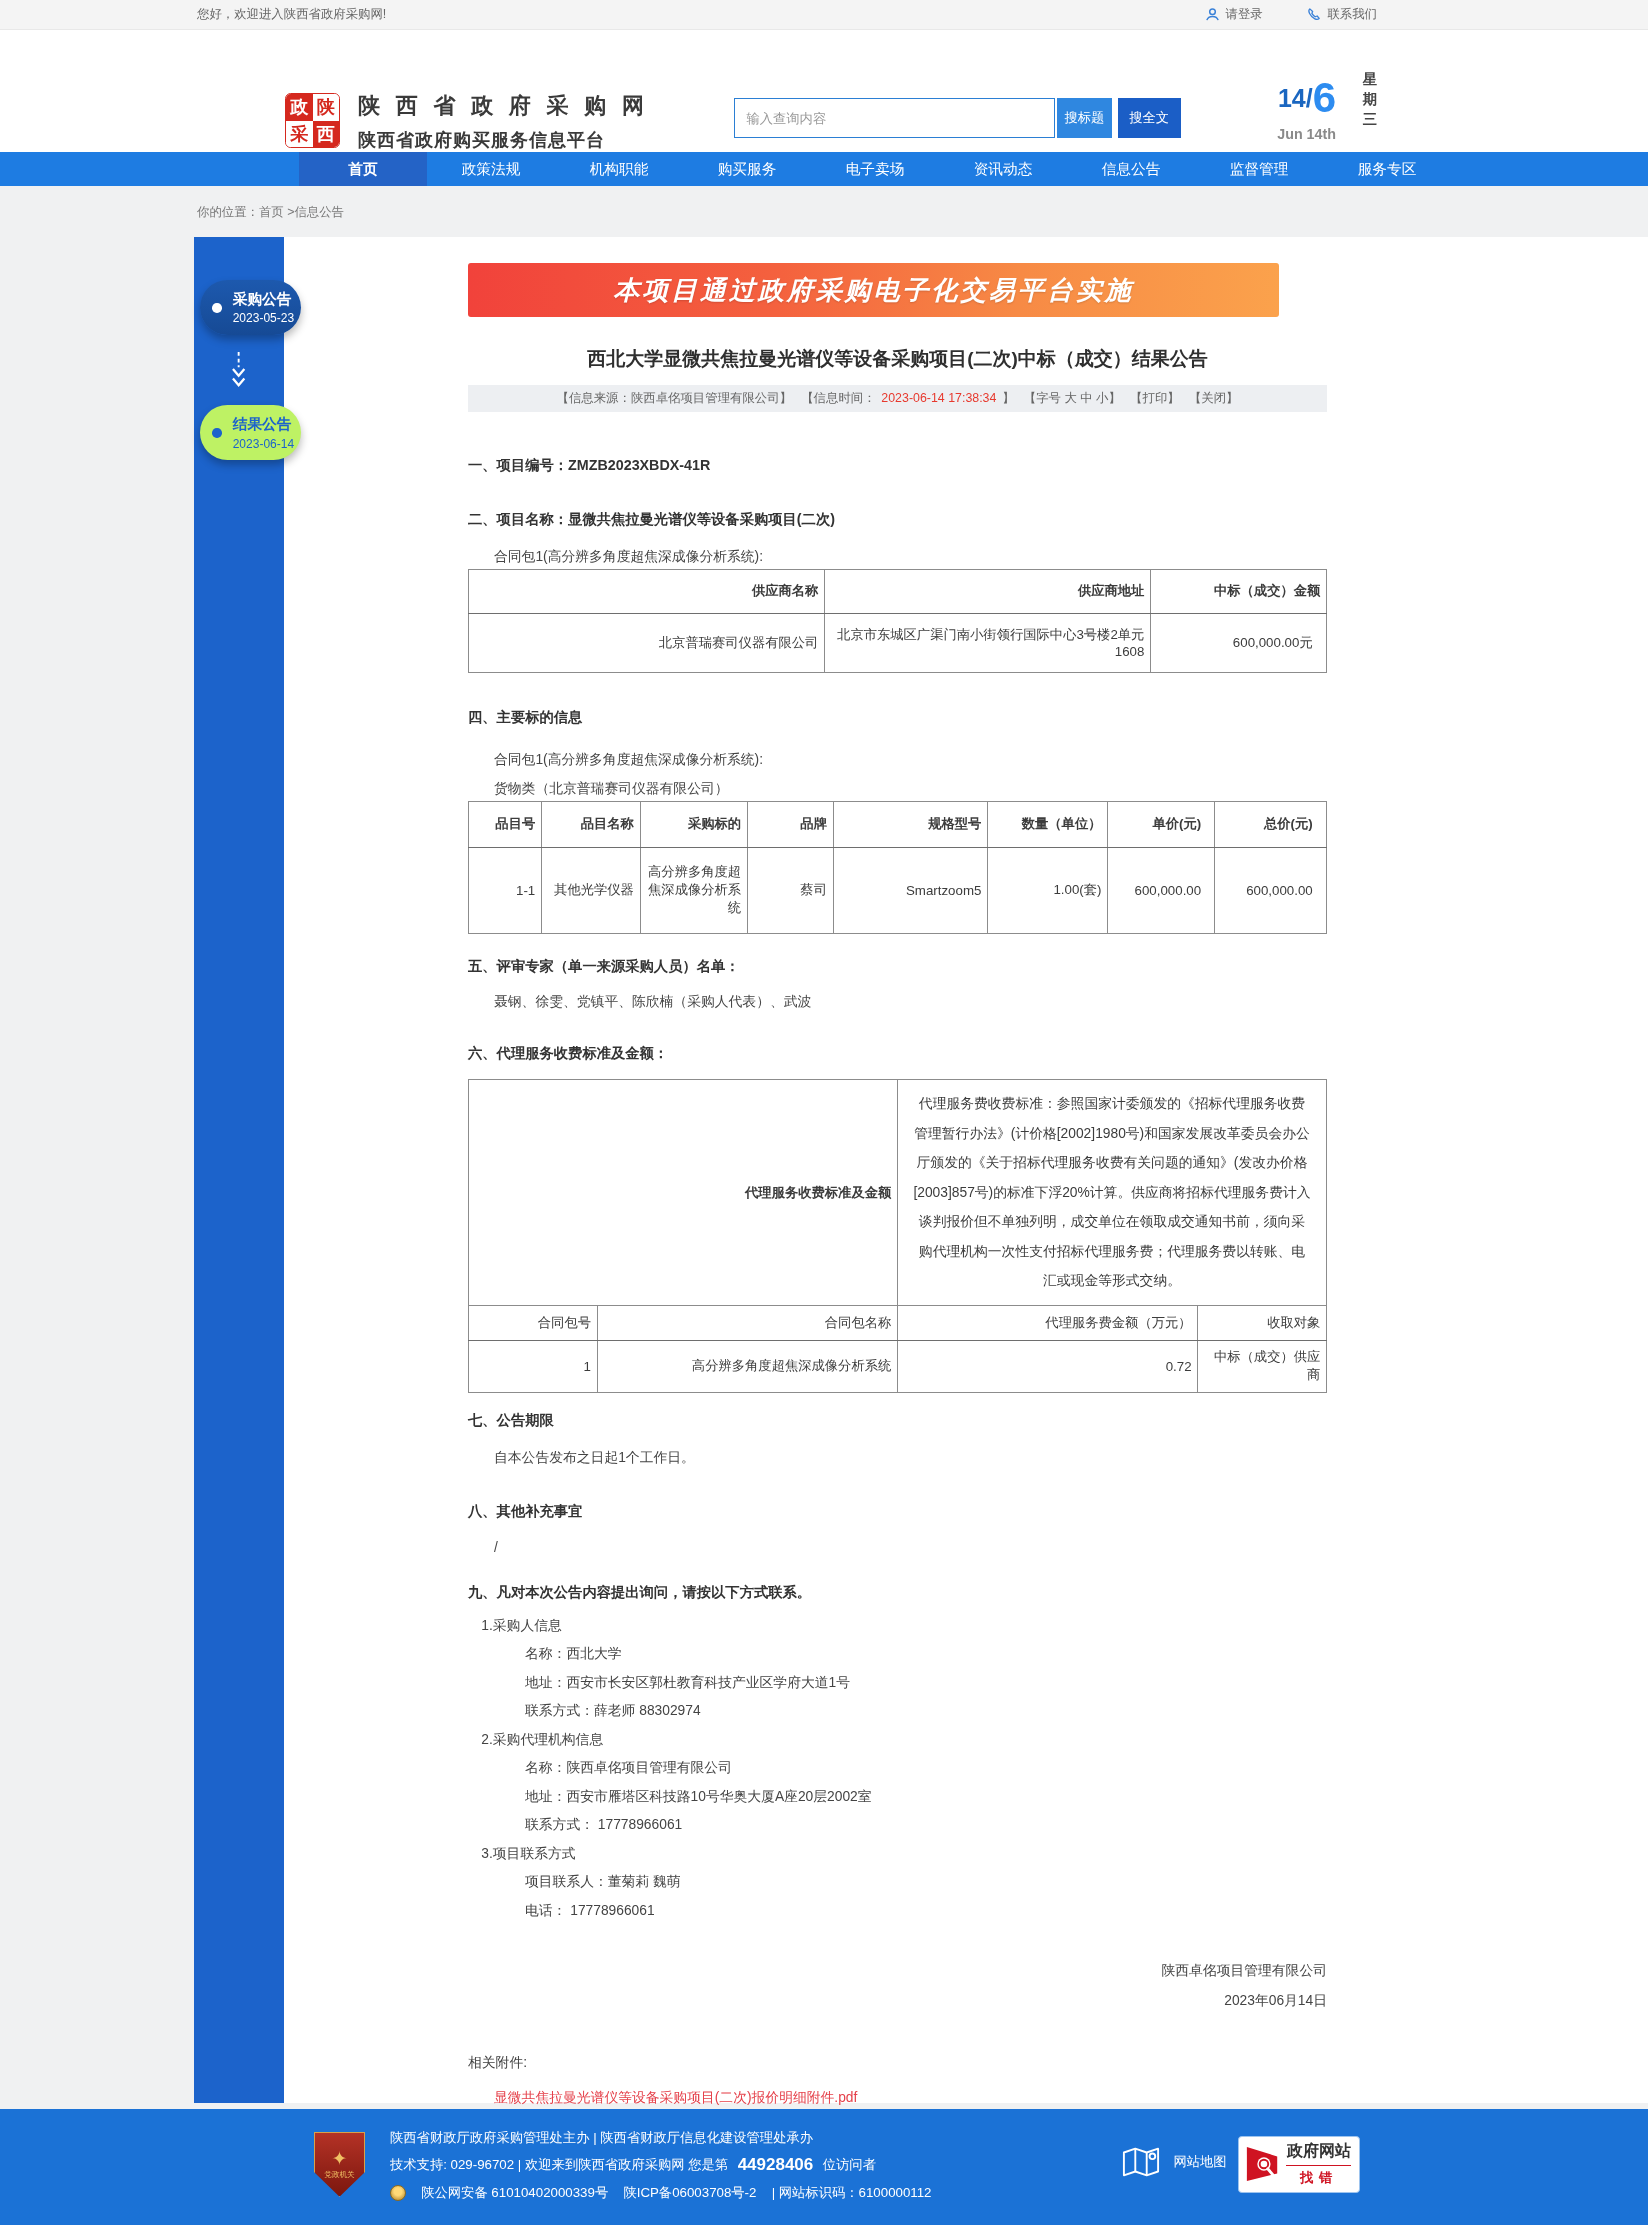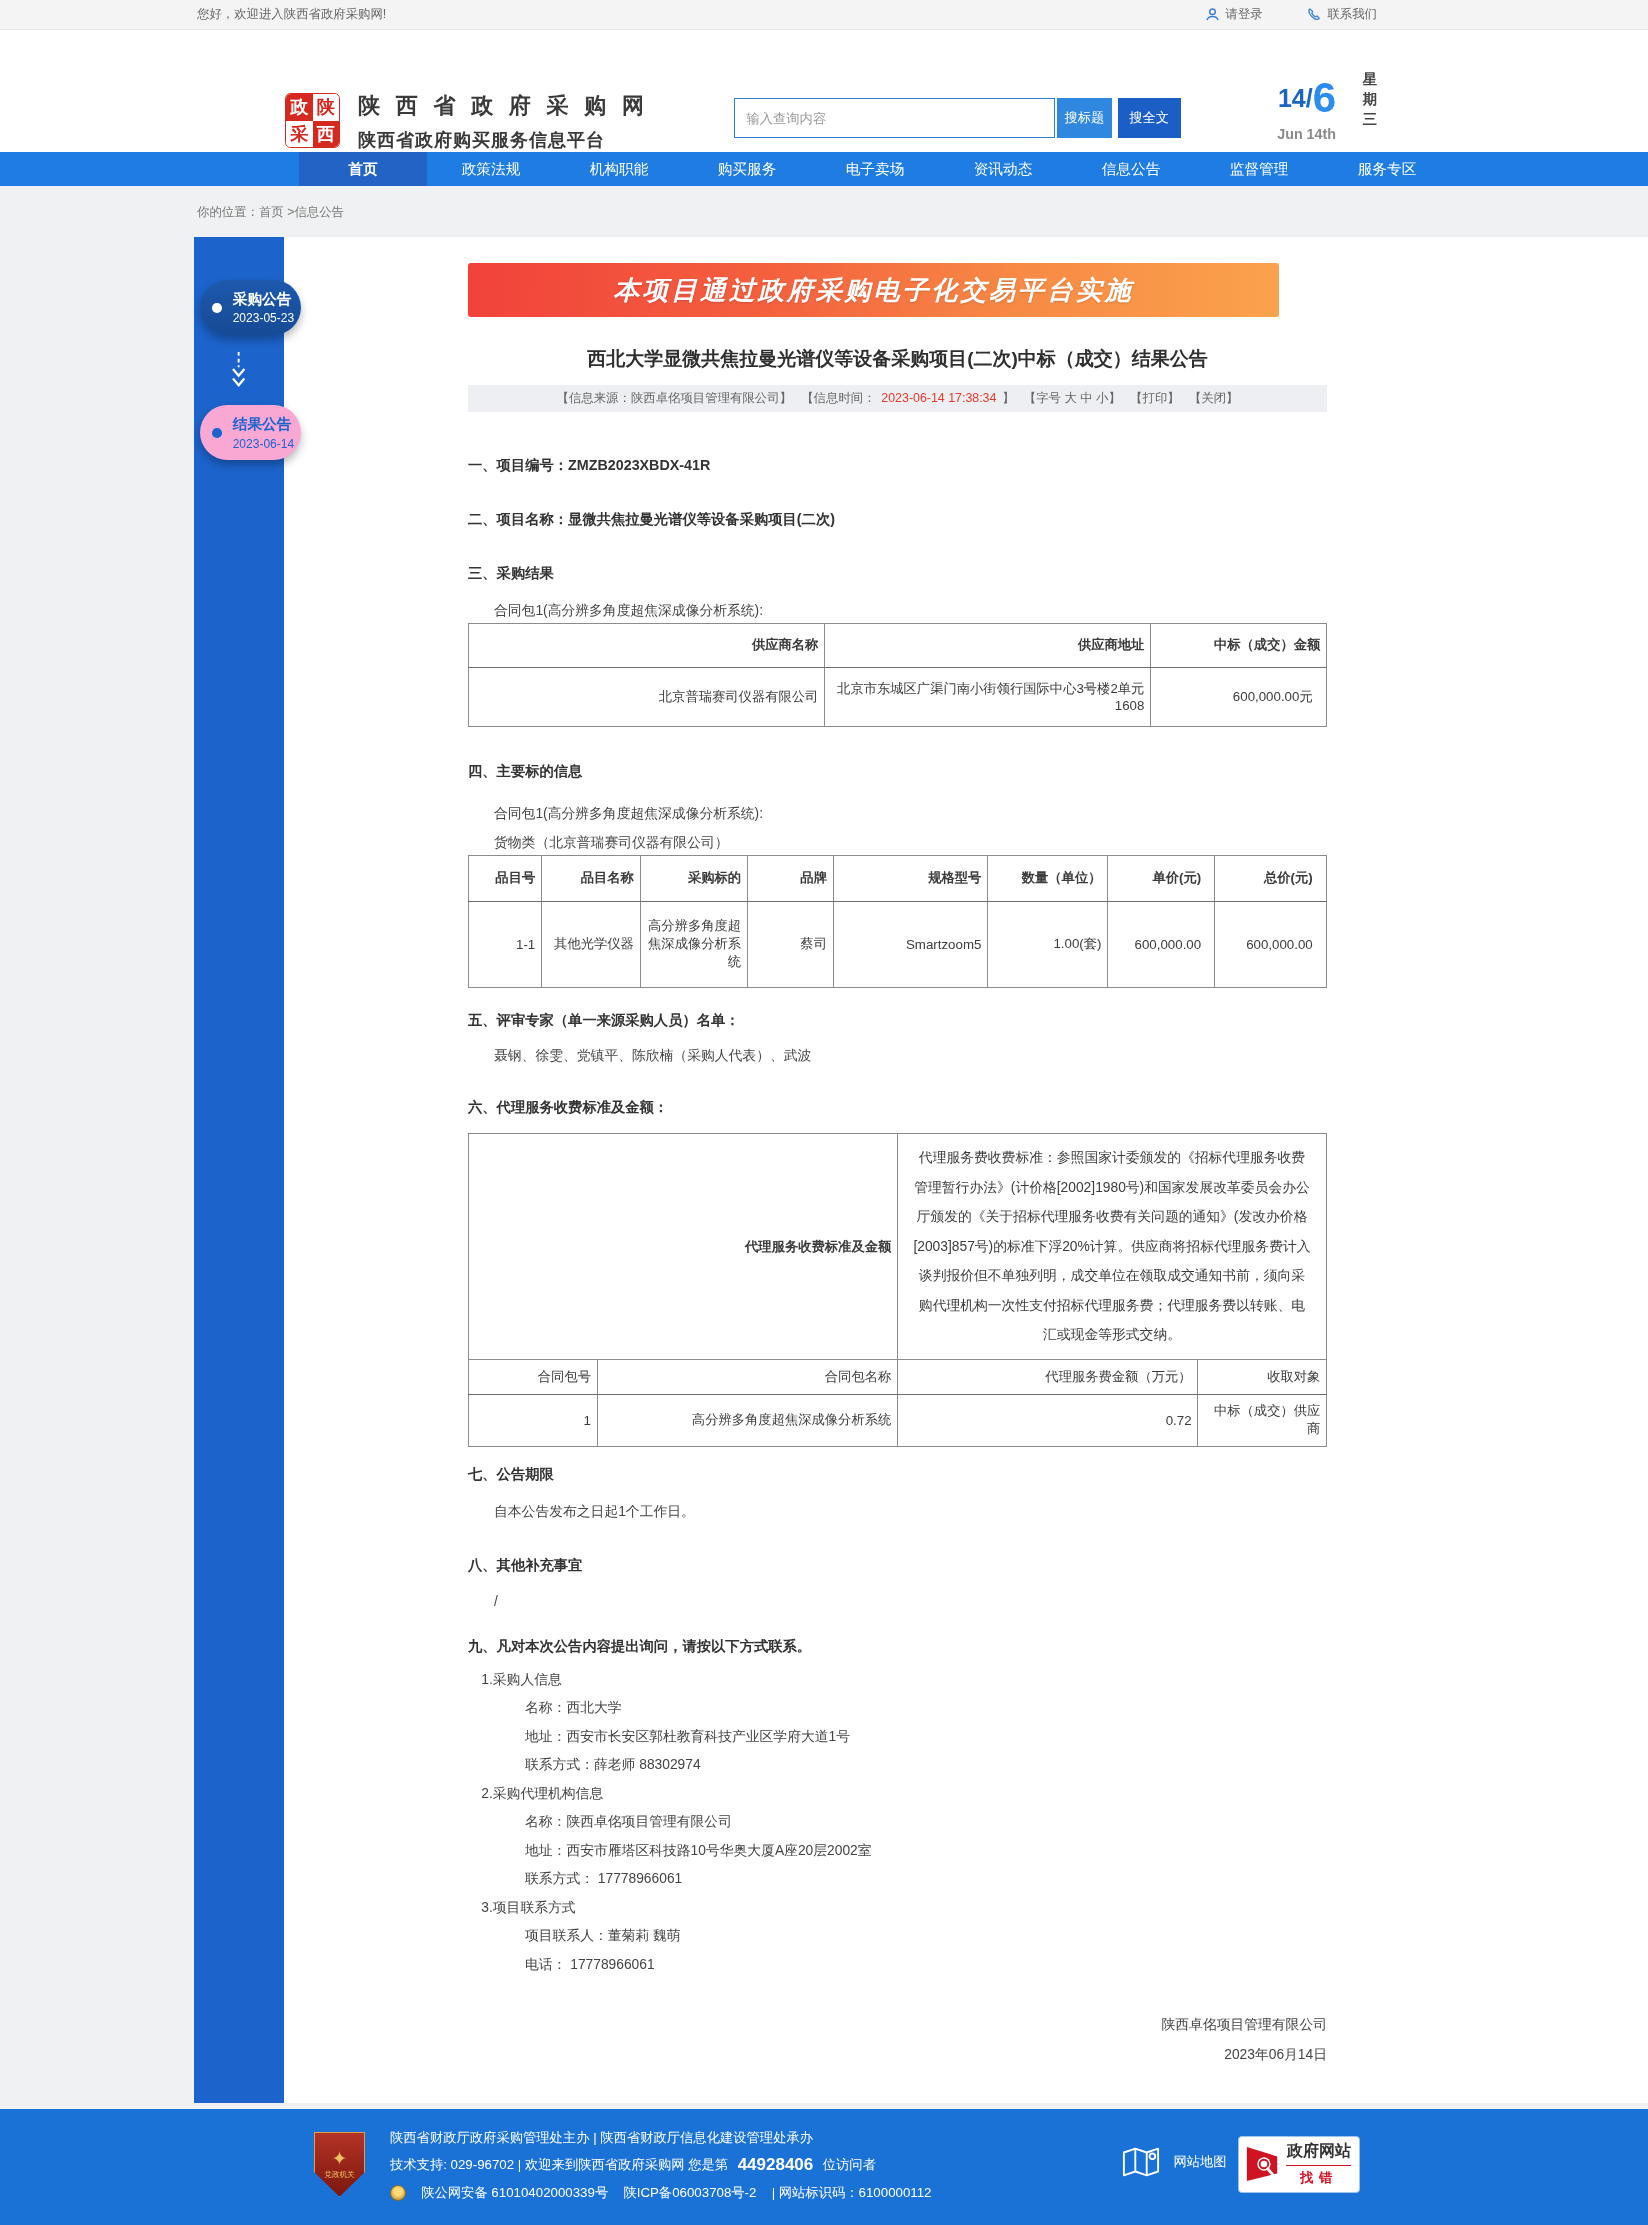--- a/index.html
+++ b/index.html
@@ -49,21 +49,21 @@
   .main { background:#f0f1f2; padding-bottom:5.7px; }
   .breadcrumb { height:51px; padding:18px 0 0 197px; font-size:12.4px; color:#777; }
   .breadcrumb .bc-home { cursor:pointer; }
 
   
   .card { width:1505px; margin-left:194px; height:1866px; background:#fff; display:flex; }
   .side { width:90px; background:#1c63cb; position:relative; flex-shrink:0; }
   .pill { position:relative; width:101px; margin-left:5.7px; height:55px; border-radius:27.6px;
           padding:9.5px 0 0 33px; cursor:pointer; box-shadow:0 4.8px 8.6px rgba(0,0,0,.28); z-index:2; }
   .pill-1 { margin-top:43px; background:linear-gradient(#1d59ae,#164a95); color:#fff; }
-  .pill-2 { margin-top:13.3px; background:#f9a8d4; color:#1c63cb; }
+  .pill-2 { margin-top:13.3px; background:#bef264; color:#1c63cb; }
   .pill .dot { position:absolute; left:12.4px; top:23px; width:9.5px; height:9.5px; border-radius:50%; }
   .pill-1 .dot { background:#fff; }
   .pill-2 .dot { background:#1c63cb; }
   .pill .p-label { font-size:14.7px; font-weight:bold; }
   .pill .p-date { font-size:12px; margin-top:2.9px; }
   .step-arrow { display:block; margin:15px auto 0; }
 
   
   .content { flex:1; padding:0 0 0 184px; }
   .article { width:859px; color:#3f3f3f; }
@@ -226,21 +226,20 @@
           <div class="meta">
             <span>【信息来源：陕西卓佲项目管理有限公司】</span>
             <span>【信息时间：</span><span class="red">2023-06-14 17:38:34</span><span>】</span>
             <span class="click">【字号 大 中 小】</span>
             <span class="click">【打印】</span>
             <span class="click">【关闭】</span>
           </div>
 
           <div class="sec mt46">一、项目编号：ZMZB2023XBDX-41R</div>
           <div class="sec mt37">二、项目名称：显微共焦拉曼光谱仪等设备采购项目(二次)</div>
-          <div class="sec mt37">三、采购结果</div>
           <div class="sub ind27 mt20">合同包1(高分辨多角度超焦深成像分析系统):</div>
 
           <table class="t1 mt3">
             <colgroup>
                 <col style="width:41.5%">
                 <col style="width:38%">
                 <col style="width:20.5%">
               </colgroup>
             <thead>
               <tr>

